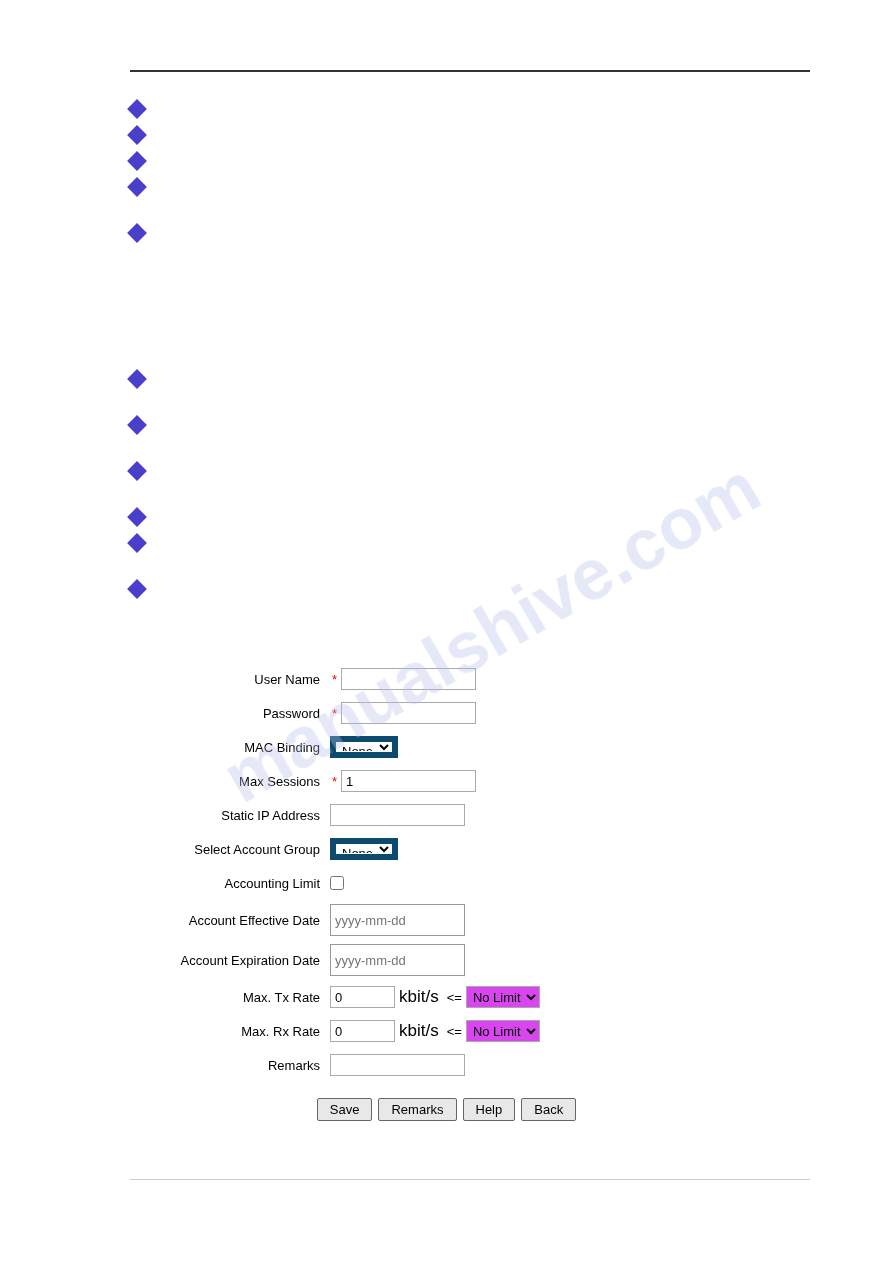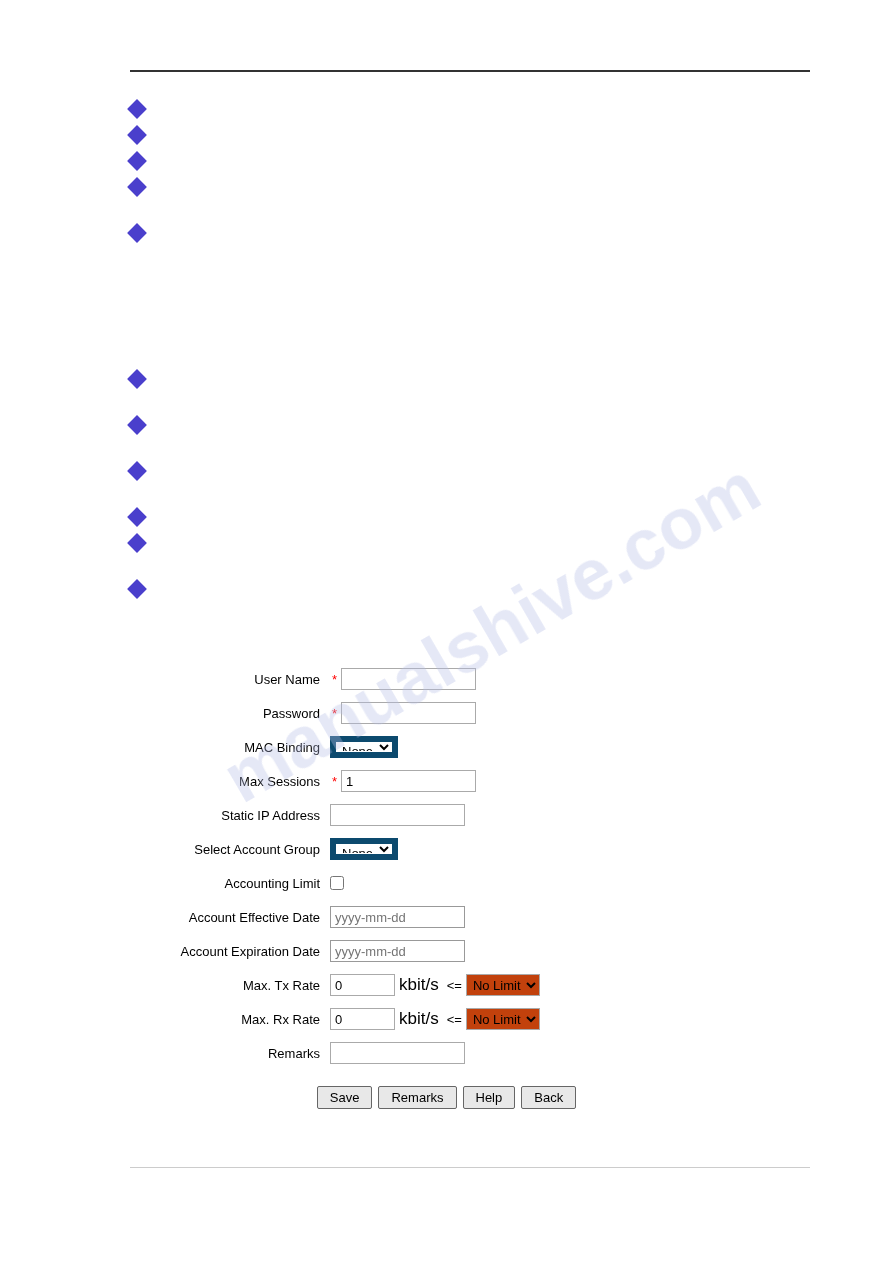--- a/index.html
+++ b/index.html
@@ -93,21 +93,21 @@
       padding: 2px 4px;
       font-size: 13px;
       height: 22px;
       width: 135px;
     }
 
     .form-input-date {
       border: 1px solid #999;
       padding: 2px 4px;
       font-size: 13px;
-      height: 22px;
+      height: 32px;
       width: 135px;
       color: #4d7c0f;
     }
 
     .form-select {
       border: 6px solid #0c4a6e;
       padding: 1px 2px;
       font-size: 13px;
       height: 22px;
       background: #fff;
@@ -139,21 +139,21 @@
     .rate-lte {
       margin: 0 4px;
       font-size: 13px;
     }
 
     .rate-limit-select {
       border: 1px solid #aaa;
       padding: 1px 2px;
       font-size: 13px;
       height: 22px;
-      background: #c2410c;
+      background: #d946ef;
     }
 
     .button-row {
       display: flex;
       align-items: center;
       justify-content: center;
       gap: 6px;
       margin-top: 20px;
     }
 

